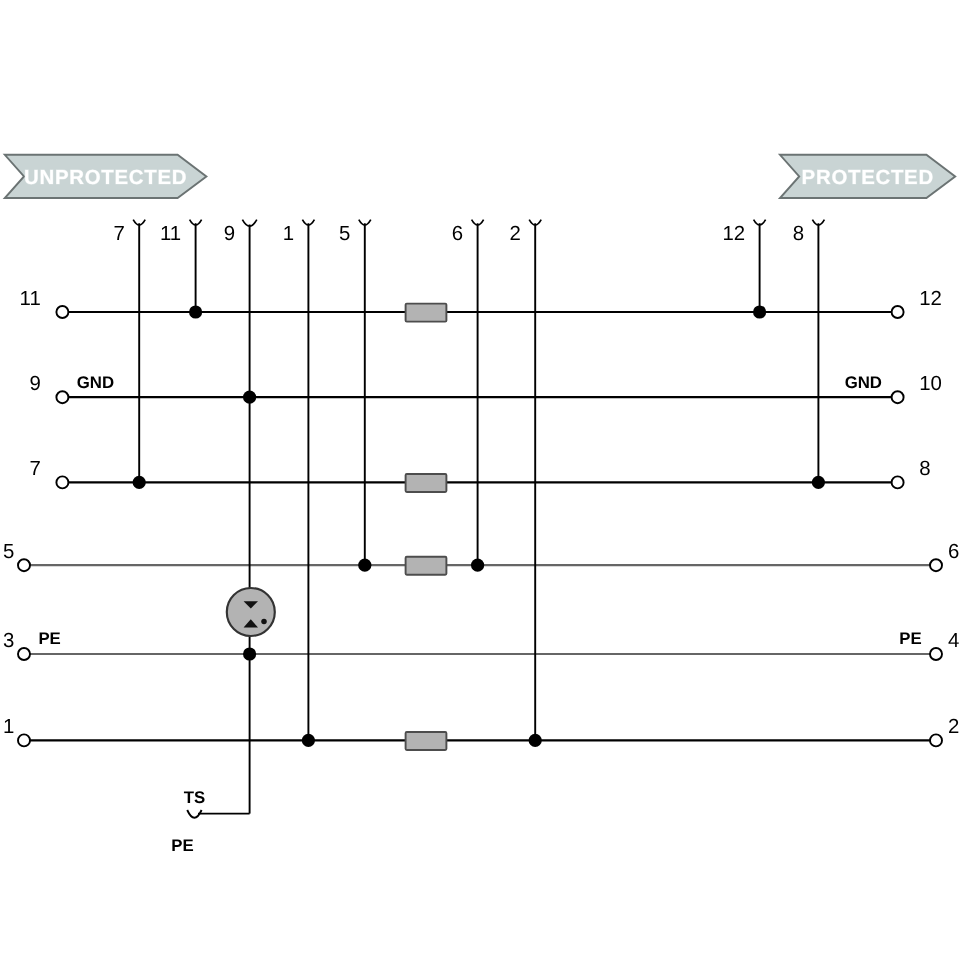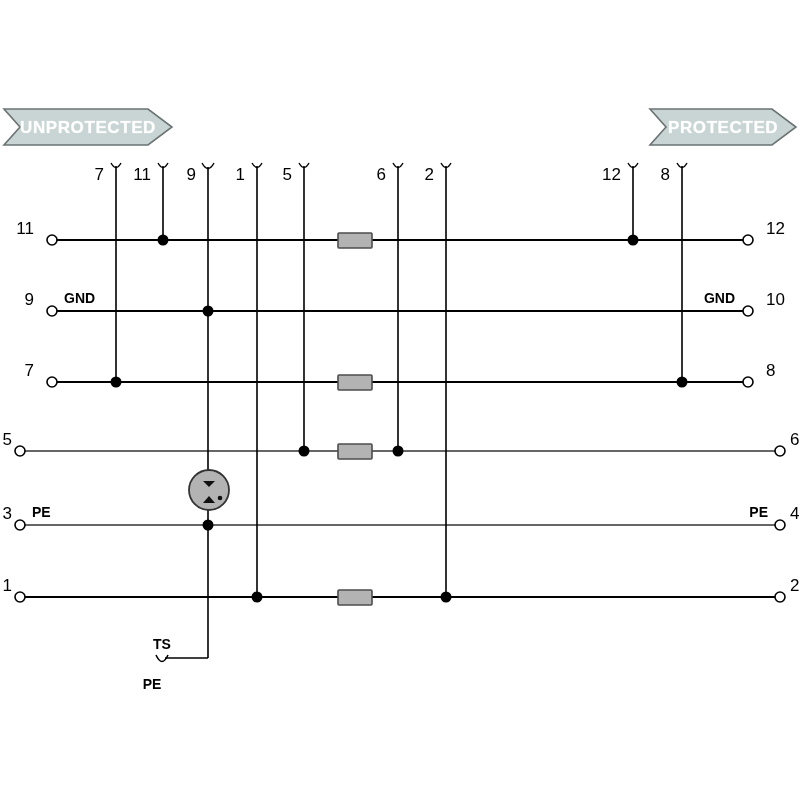--- a/index.html
+++ b/index.html
@@ -11,20 +11,21 @@
     width: 800px;
     height: 800px;
     font-family: "Liberation Sans", sans-serif;
     overflow: hidden;
   }
   #schematic-root {
     position: relative;
     width: 800px;
     height: 668px;
     background: #ffffff;
+    margin-top: 20px;
   }
   svg.diagram {
     display: block;
     width: 800px;
     height: 800px;
   }
   text {
     font-family: "Liberation Sans", sans-serif;
     fill: #000000;
   }

